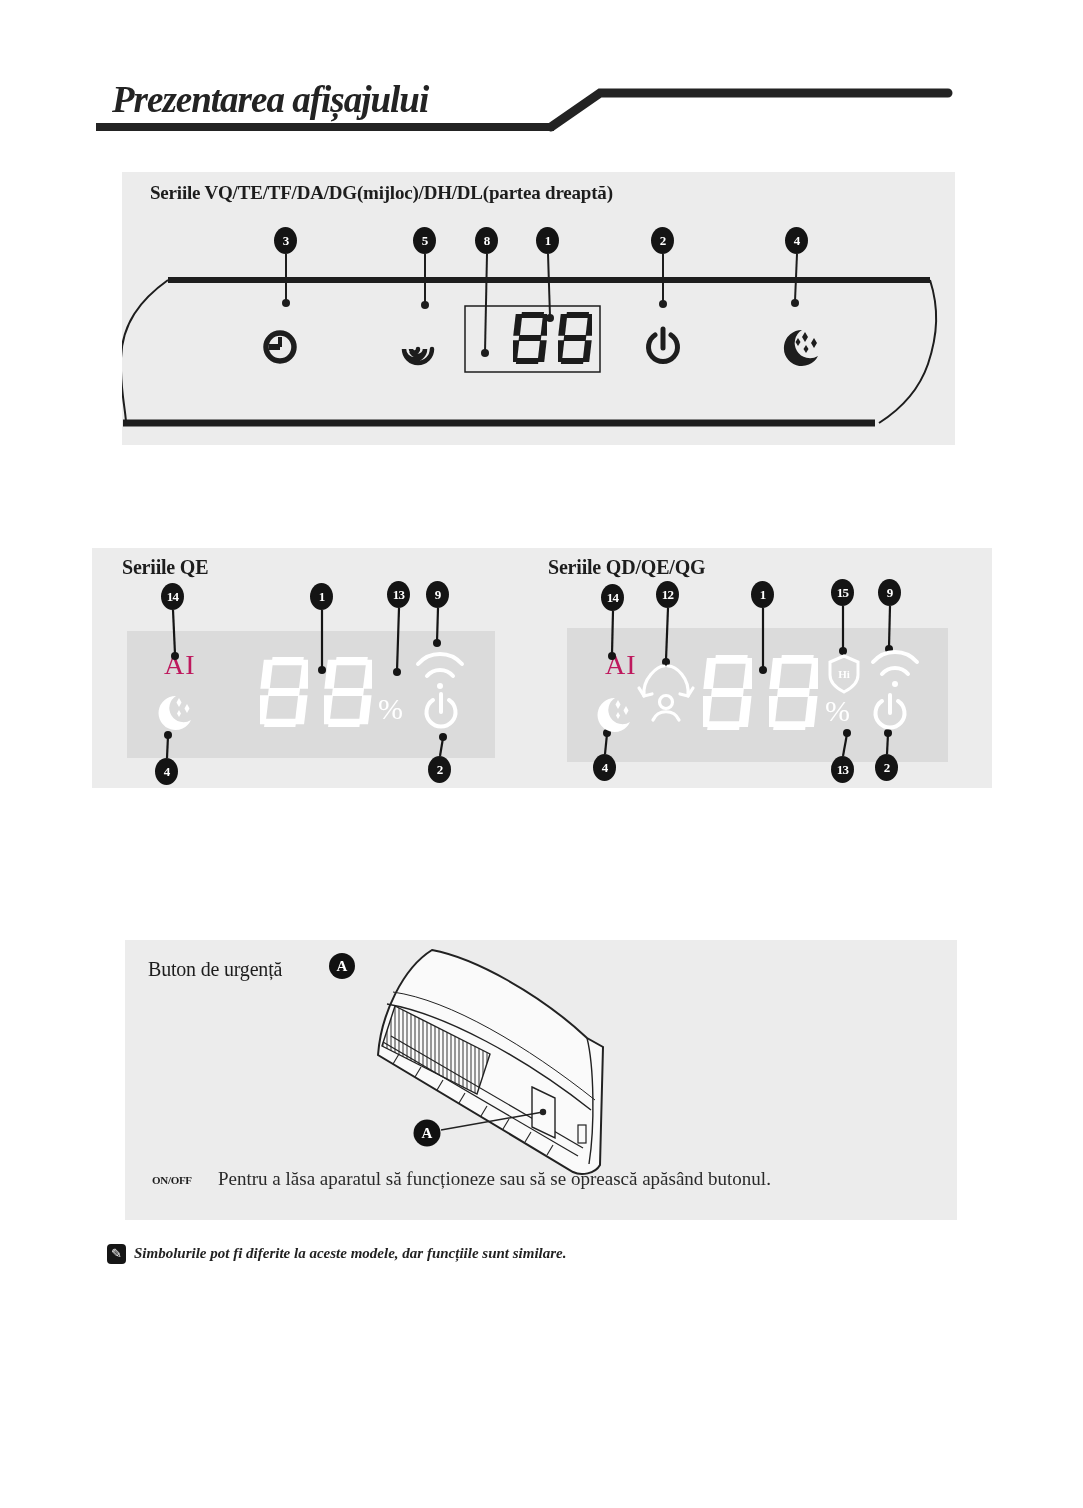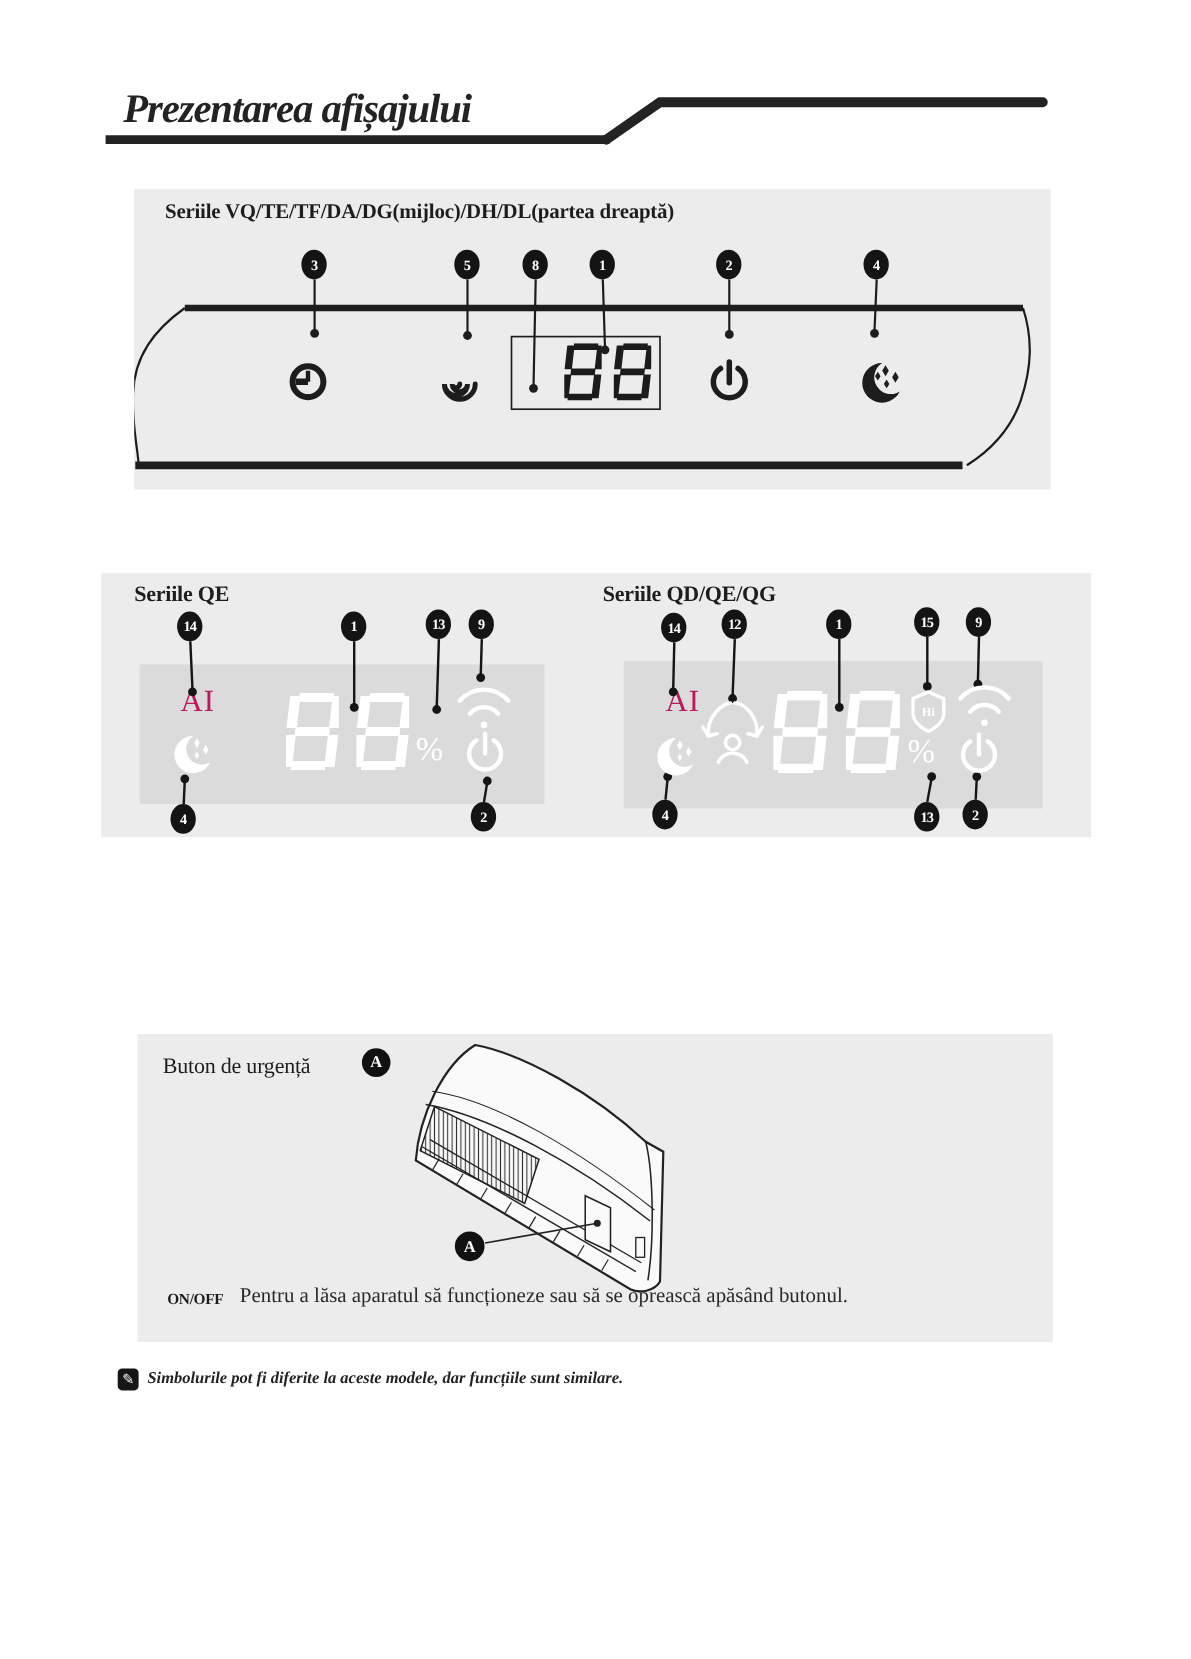--- a/index.html
+++ b/index.html
@@ -18,21 +18,21 @@
   
   .strip{position:absolute;background:var(--strip-bg,#dbdbdb);}
   .ai-label{position:absolute;color:#be185d;font-size:28px;font-weight:400;letter-spacing:1px;margin-left:12px;}
   .pct-label{position:absolute;color:#fff;font-size:30px;font-weight:400;}
   
   .sevenseg{position:absolute;display:flex;}
   .sevenseg svg{flex:1;height:100%;fill:currentColor;}
   
   .a-badge{position:absolute;width:26px;height:26px;border-radius:50%;background:#111;color:#fff;
            display:flex;align-items:center;justify-content:center;font-weight:bold;font-size:15px;}
-  .onoff{position:absolute;font-weight:800;font-size:14px;letter-spacing:-0.3px;}
+  .onoff{position:absolute;font-weight:800;font-size:11px;letter-spacing:-0.3px;}
   .desc{position:absolute;font-size:19px;color:#2a2a2a;white-space:nowrap;}
   
   .note-icon{position:absolute;width:19px;height:20px;background:#161616;border-radius:4px;color:#fff;
              display:flex;align-items:center;justify-content:center;font-size:13px;}
   .note-text{position:absolute;font-size:15px;font-weight:bold;font-style:italic;color:#222;white-space:nowrap;}
   .footer{position:absolute;left:0;right:0;text-align:center;font-size:18px;color:#222;letter-spacing:1px;}
   svg{display:block;}
 </style>
 </head>
 <body>
@@ -124,21 +124,21 @@
             <rect x="37" y="42" width="9" height="32"></rect>
             <rect x="8" y="68" width="30" height="9"></rect>
             <rect x="0" y="42" width="9" height="32"></rect>
             <rect x="0" y="3" width="9" height="32"></rect>
             <rect x="8" y="34" width="30" height="9"></rect>
           </g>
         </svg>
       </div>
   </div>
 
-  <div class="gbox" style="left:92px;top:521px;width:900px;height:240px;">
+  <div class="gbox" style="left:92px;top:548px;width:900px;height:240px;">
     <div class="box-title md" style="left:30px;top:8px;">Seriile QE</div>
     <div class="box-title md" style="left:456px;top:8px;">Seriile QD/QE/QG</div>
 
     <div class="strip" style="left:35px;top:83px;width:368px;height:127px;"></div>
     <div class="strip" style="left:475px;top:80px;width:381px;height:134px;"></div>
 
     <div class="ai-label" style="left:60px;top:101px;">AI</div>
     <div class="pct-label" style="left:286px;top:144px;">%</div>
     <div class="sevenseg" style="left:168px;top:109px;width:112px;height:70px;gap:16px;color:#fff;">
         <svg viewBox="0 0 46 77" preserveAspectRatio="none">

